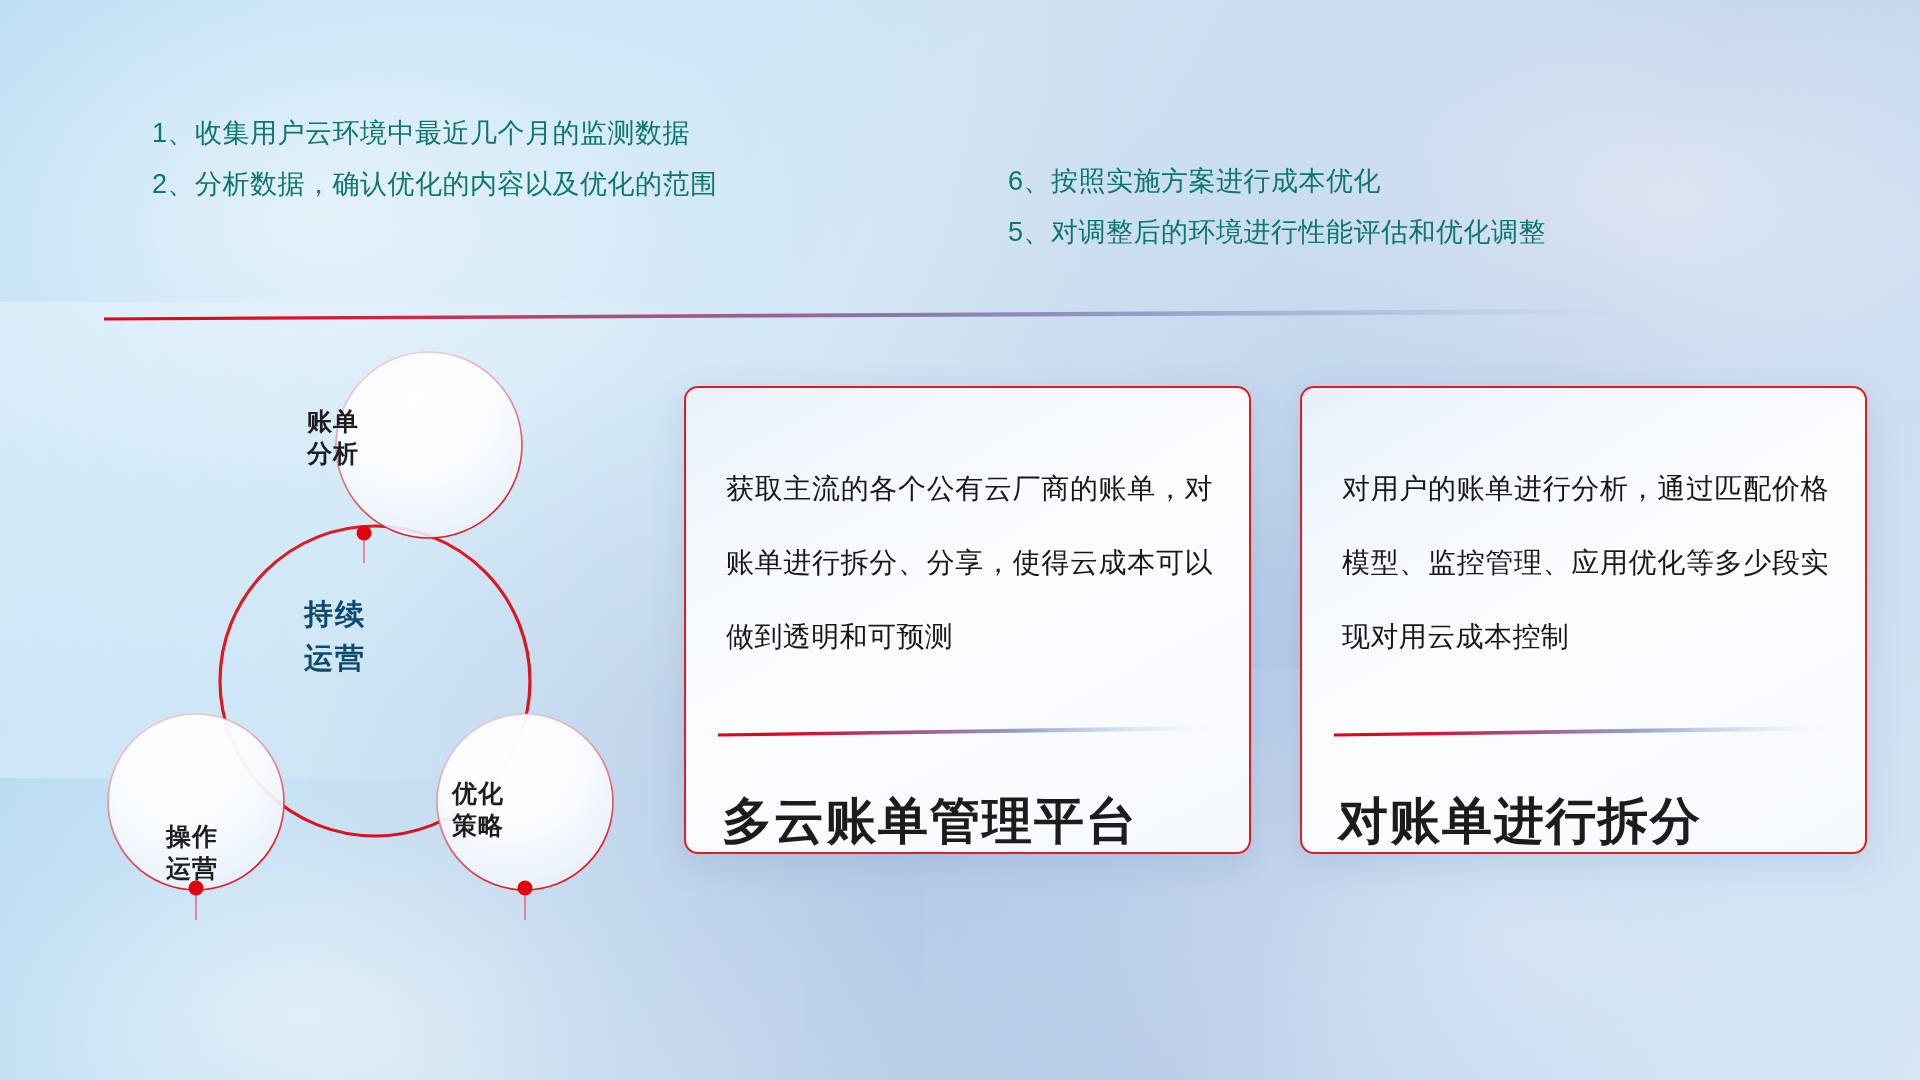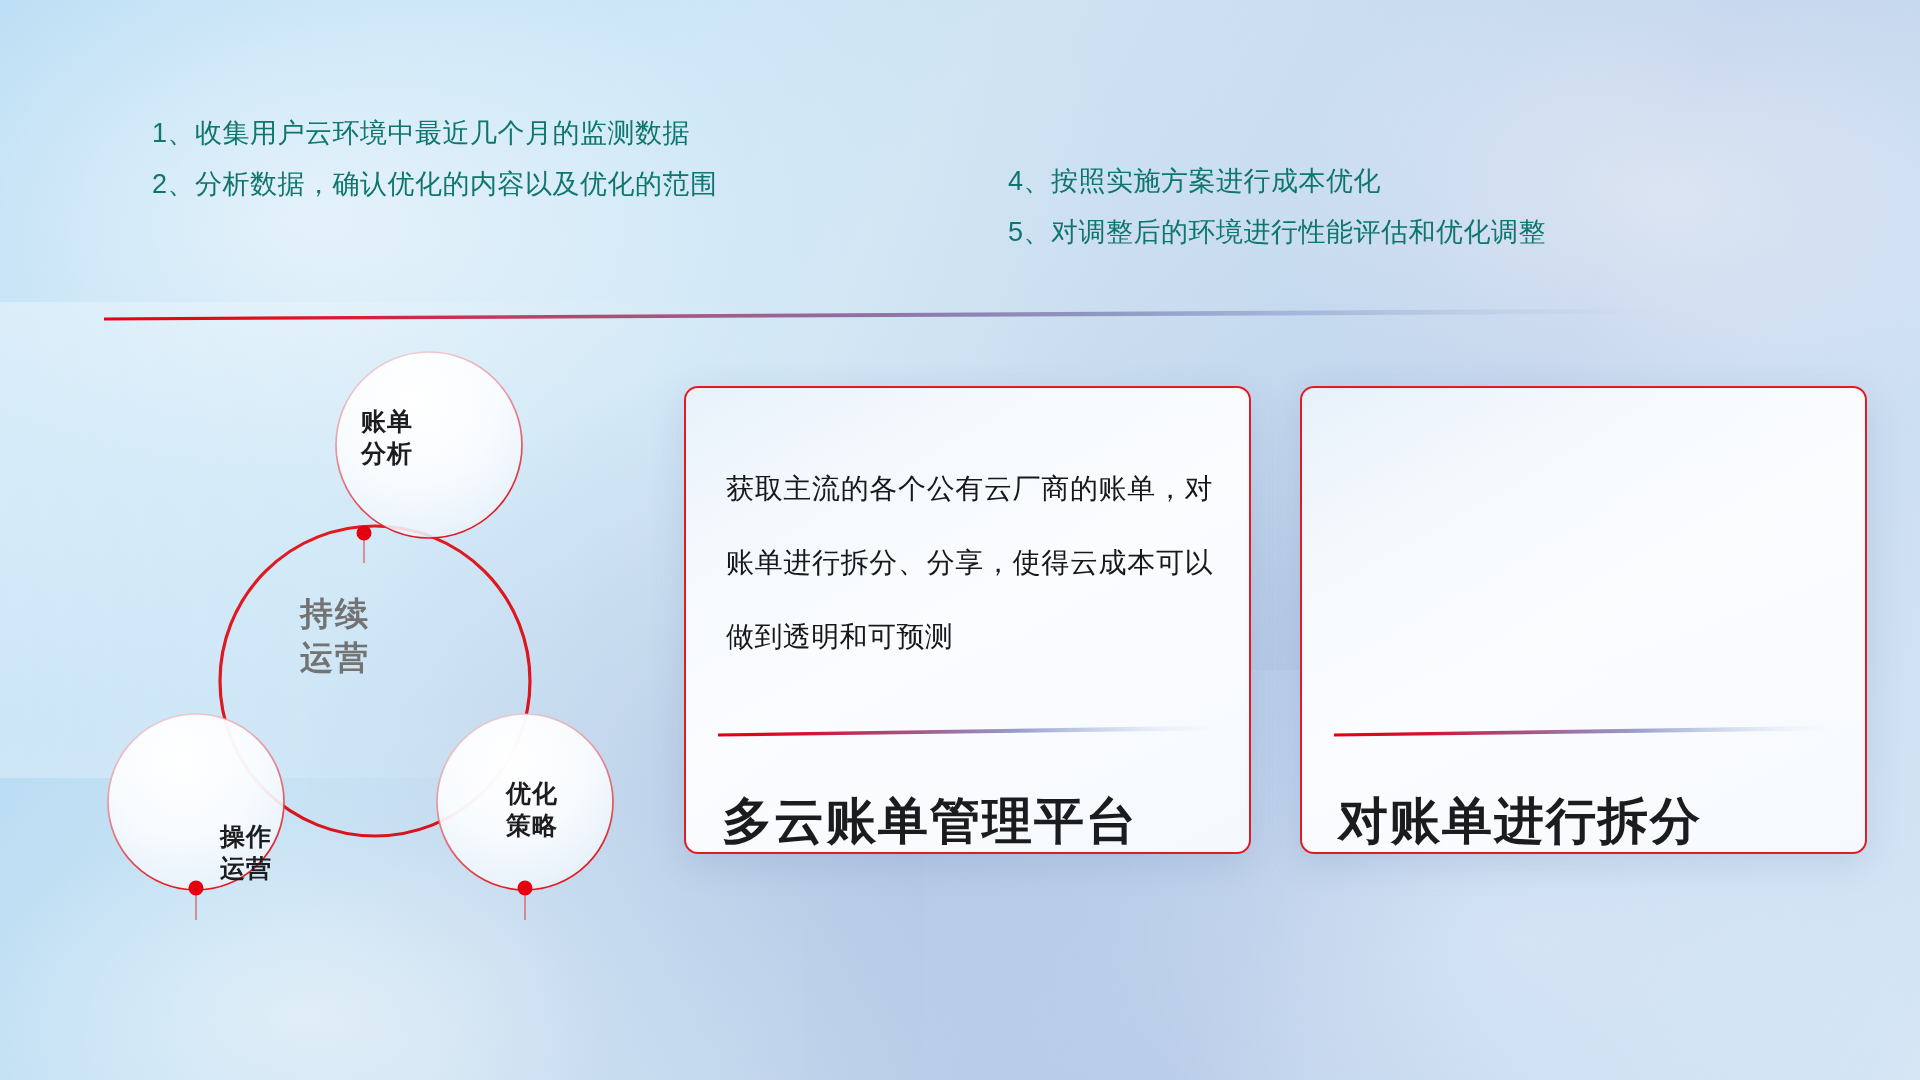--- a/index.html
+++ b/index.html
@@ -68,35 +68,35 @@
   
   #top-divider {
     position:absolute; left:104px; top:305px; width:1590px; height:16px;
   }
 
   
   #venn { position:absolute; left:96px; top:348px; width:570px; height:610px; }
   #venn svg { width:100%; height:100%; display:block; }
   .venn-label {
     position:absolute;
-    text-align:right;
+    text-align:center;
     color:#1d1d1f;
     font-weight:bold;
     font-size:25px;
     line-height:32px;
     white-space:pre-line;
     letter-spacing:1px;
   }
   #venn-label-top   { left:253px; top:405px; width:160px; }
   #venn-label-left  { left:112px; top:820px; width:160px; }
   #venn-label-right { left:398px; top:777px; width:160px; }
   #venn-center {
     position:absolute; left:255px; top:592px; width:160px;
-    text-align:center; color:#737373; font-weight:bold;
-    font-size:33px; line-height:44px; white-space:pre-line; letter-spacing:2px;
+    text-align:center; color:#0c4a6e; font-weight:bold;
+    font-size:29px; line-height:44px; white-space:pre-line; letter-spacing:2px;
   }
 
   
   .card {
     position:absolute;
     top:386px; width:567px; height:468px;
     border-radius:14px;
     border:2px solid #e11b22;
     background:
       linear-gradient(152deg,
@@ -159,21 +159,21 @@
   <div class="bg-glow-e"></div>
   <div class="bg-sheen"></div>
 </div>
 
 <div class="list" id="list-left">
   <span class="list-item">1、收集用户云环境中最近几个月的监测数据</span>
   <span class="list-item">2、分析数据，确认优化的内容以及优化的范围</span>
 </div>
 
 <div class="list" id="list-right">
-  <span class="list-item">4、按照实施方案进行成本优化</span>
+  <span class="list-item">6、按照实施方案进行成本优化</span>
   <span class="list-item">5、对调整后的环境进行性能评估和优化调整</span>
 </div>
 
 <div id="top-divider">
   <svg viewBox="0 0 1590 16" preserveAspectRatio="none" aria-hidden="true">
     <defs>
       <linearGradient id="gradTopDiv" x1="0" y1="0" x2="1" y2="0">
         <stop offset="0" stop-color="#e60012" stop-opacity="1"></stop>
         <stop offset="0.10" stop-color="#e10f1c" stop-opacity="1"></stop>
         <stop offset="0.28" stop-color="#b93a63" stop-opacity=".95"></stop>
@@ -247,20 +247,21 @@
           <stop offset="1" stop-color="#dce9f6" stop-opacity="0"></stop>
         </linearGradient>
       </defs>
       <path d="M0,9.5 L500,1.6 L500,6.2 L0,12.6 Z" fill="url(#gradCard1)"></path>
     </svg>
   </div>
   <div class="card-title">多云账单管理平台</div>
 </div>
 
 <div class="card" id="card-2">
+  <div class="card-body">对用户的账单进行分析，通过匹配价格模型、监控管理、应用优化等多少段实现对用云成本控制</div>
   <div class="card-divider">
     <svg viewBox="0 0 500 13" preserveAspectRatio="none" aria-hidden="true">
       <defs>
         <linearGradient id="gradCard2" x1="0" y1="0" x2="1" y2="0">
           <stop offset="0" stop-color="#e4000f" stop-opacity="1"></stop>
           <stop offset="0.18" stop-color="#d41230" stop-opacity="1"></stop>
           <stop offset="0.40" stop-color="#9b4a81" stop-opacity=".92"></stop>
           <stop offset="0.60" stop-color="#7f86bd" stop-opacity=".80"></stop>
           <stop offset="0.80" stop-color="#a8bddc" stop-opacity=".45"></stop>
           <stop offset="1" stop-color="#dce9f6" stop-opacity="0"></stop>

